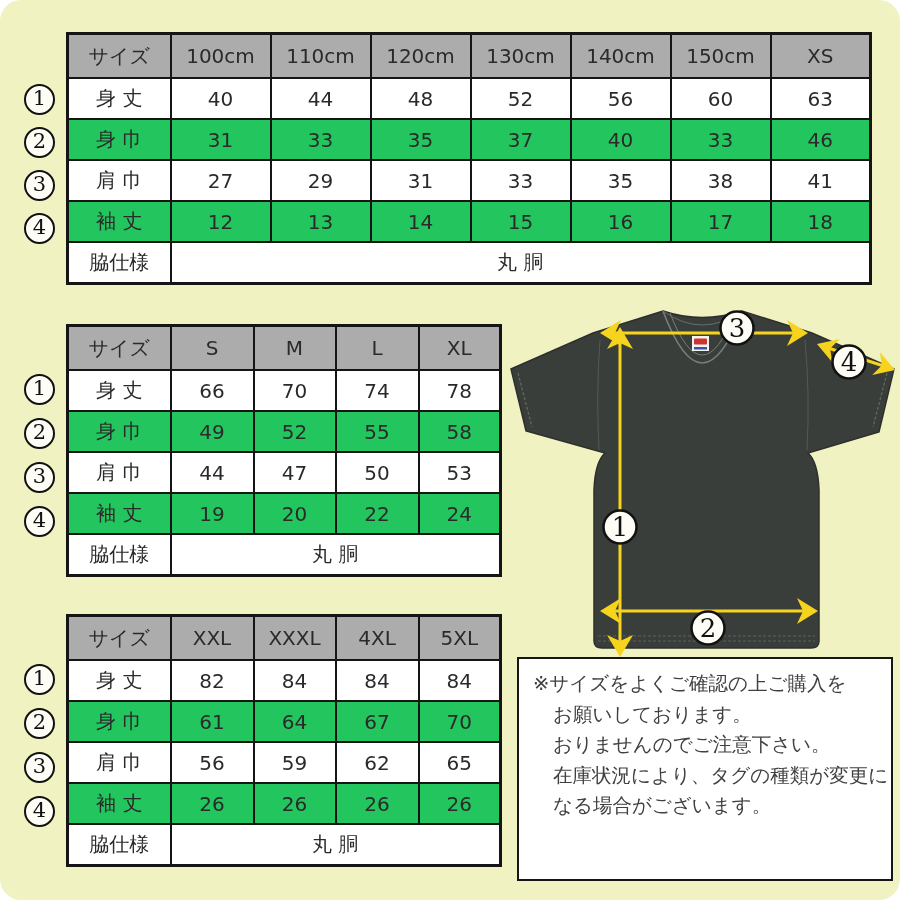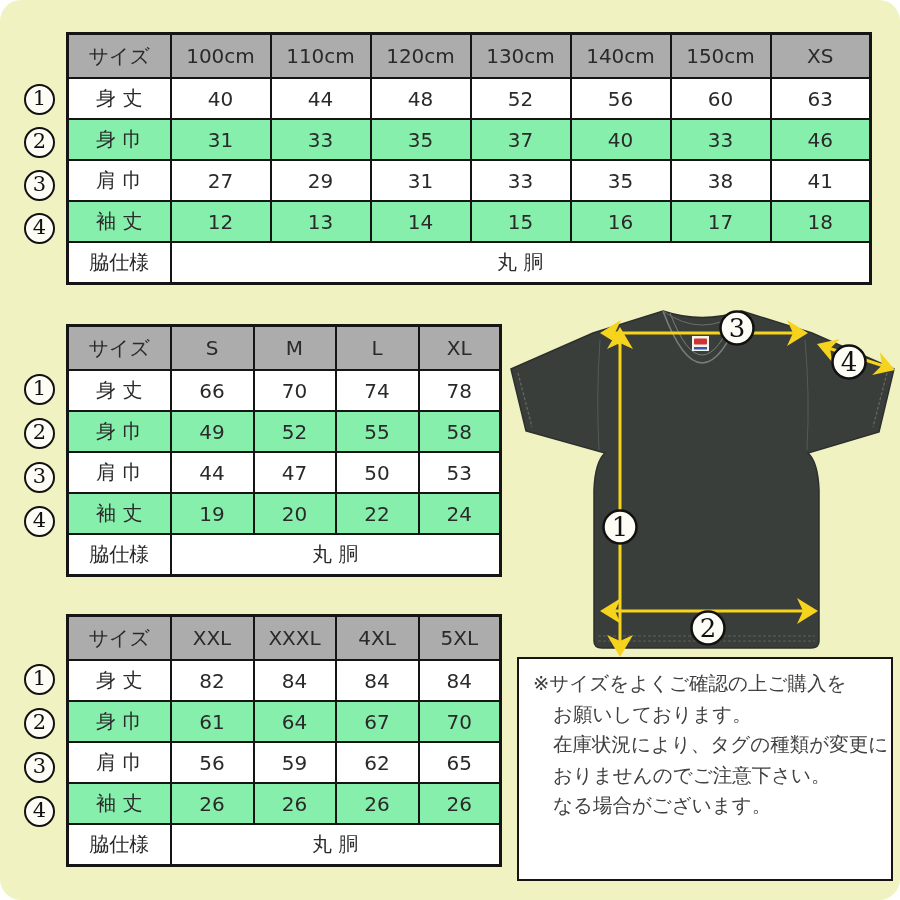--- a/index.html
+++ b/index.html
@@ -10,21 +10,21 @@
   }
   .tbl-wrap{position:absolute;}
   table.size{border-collapse:collapse;background:#ffffff;border:3px solid #151515;}
   table.size th,table.size td{
     border:2px solid #151515;text-align:center;vertical-align:middle;
     font-size:20px;font-weight:400;color:#2a2a2a;padding:0;
   }
   table.size tr.head  th{background:#acacac;height:42px;}
   table.size tr.shade td{background:#acacac;}
   table.size tr.row td{height:39px;background:#ffffff;}
-  table.size tr.shade.row td{background:#86efac;}
+  table.size tr.shade.row td{background:#22c55e;}
   table.size tr.foot td{height:39px;background:#ffffff;}
   .marker{
     position:absolute;width:31px;height:31px;border:2.5px solid #111;border-radius:50%;
     background:#fdfdf6;box-sizing:border-box;text-align:center;
     font-family:"DejaVu Serif","Liberation Serif",serif;font-size:21px;line-height:25px;color:#111;
   }
   .notice{
     position:absolute;left:517px;top:657px;width:376px;height:224px;box-sizing:border-box;
     background:#ffffff;border:2.5px solid #151515;padding:10px 12px 0 14px;
   }
@@ -284,18 +284,18 @@
       <circle cx="115" cy="227" r="16.5" fill="#fdfdf6" stroke="#111" stroke-width="2.5"></circle>
       <text class="cnum" x="115" y="236" text-anchor="middle">1</text>
       <circle cx="203" cy="328" r="16.5" fill="#fdfdf6" stroke="#111" stroke-width="2.5"></circle>
       <text class="cnum" x="203" y="337" text-anchor="middle">2</text>
     </g>
   </svg>
 
   <div class="notice">
     <div class="line">※サイズをよくご確認の上ご購入を</div>
     <div class="line indent">お願いしております。</div>
+    <div class="line indent">おりませんのでご注意下さい。</div>
     <div class="line indent">在庫状況により、タグの種類が変更に</div>
-    <div class="line indent">おりませんのでご注意下さい。</div>
     <div class="line indent">なる場合がございます。</div>
   </div>
 
 </div>
 
 </body></html>

